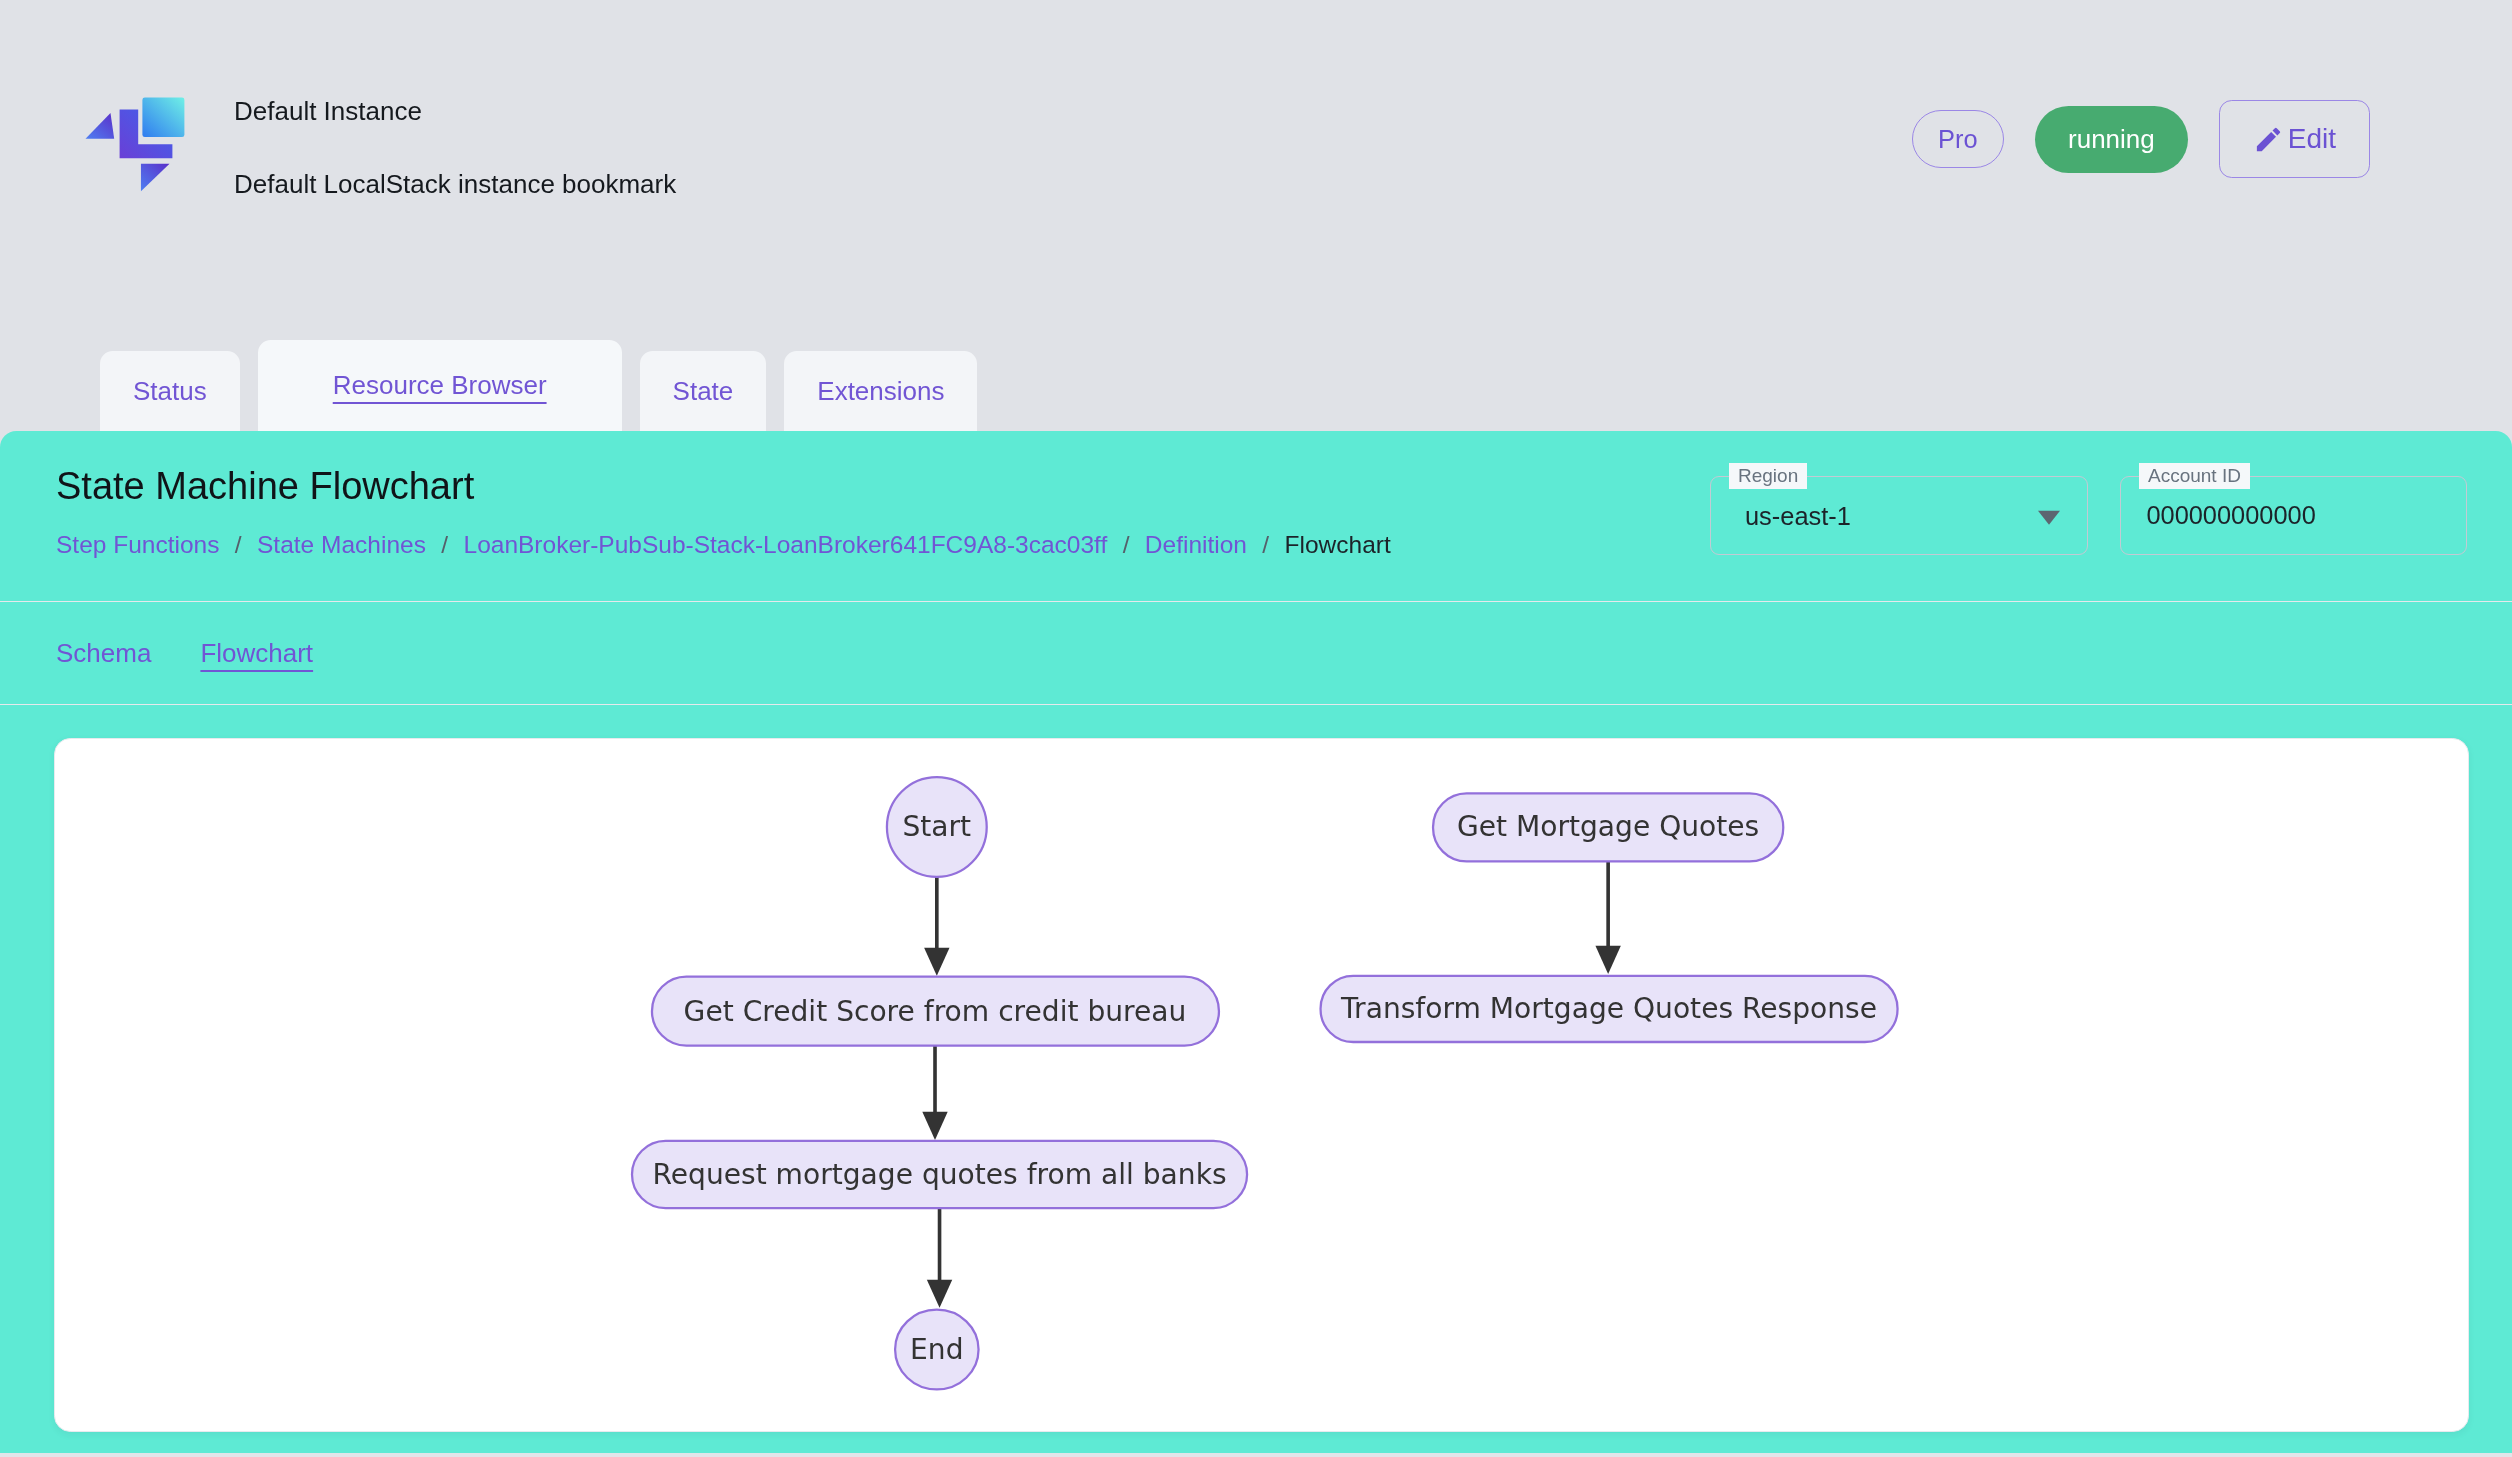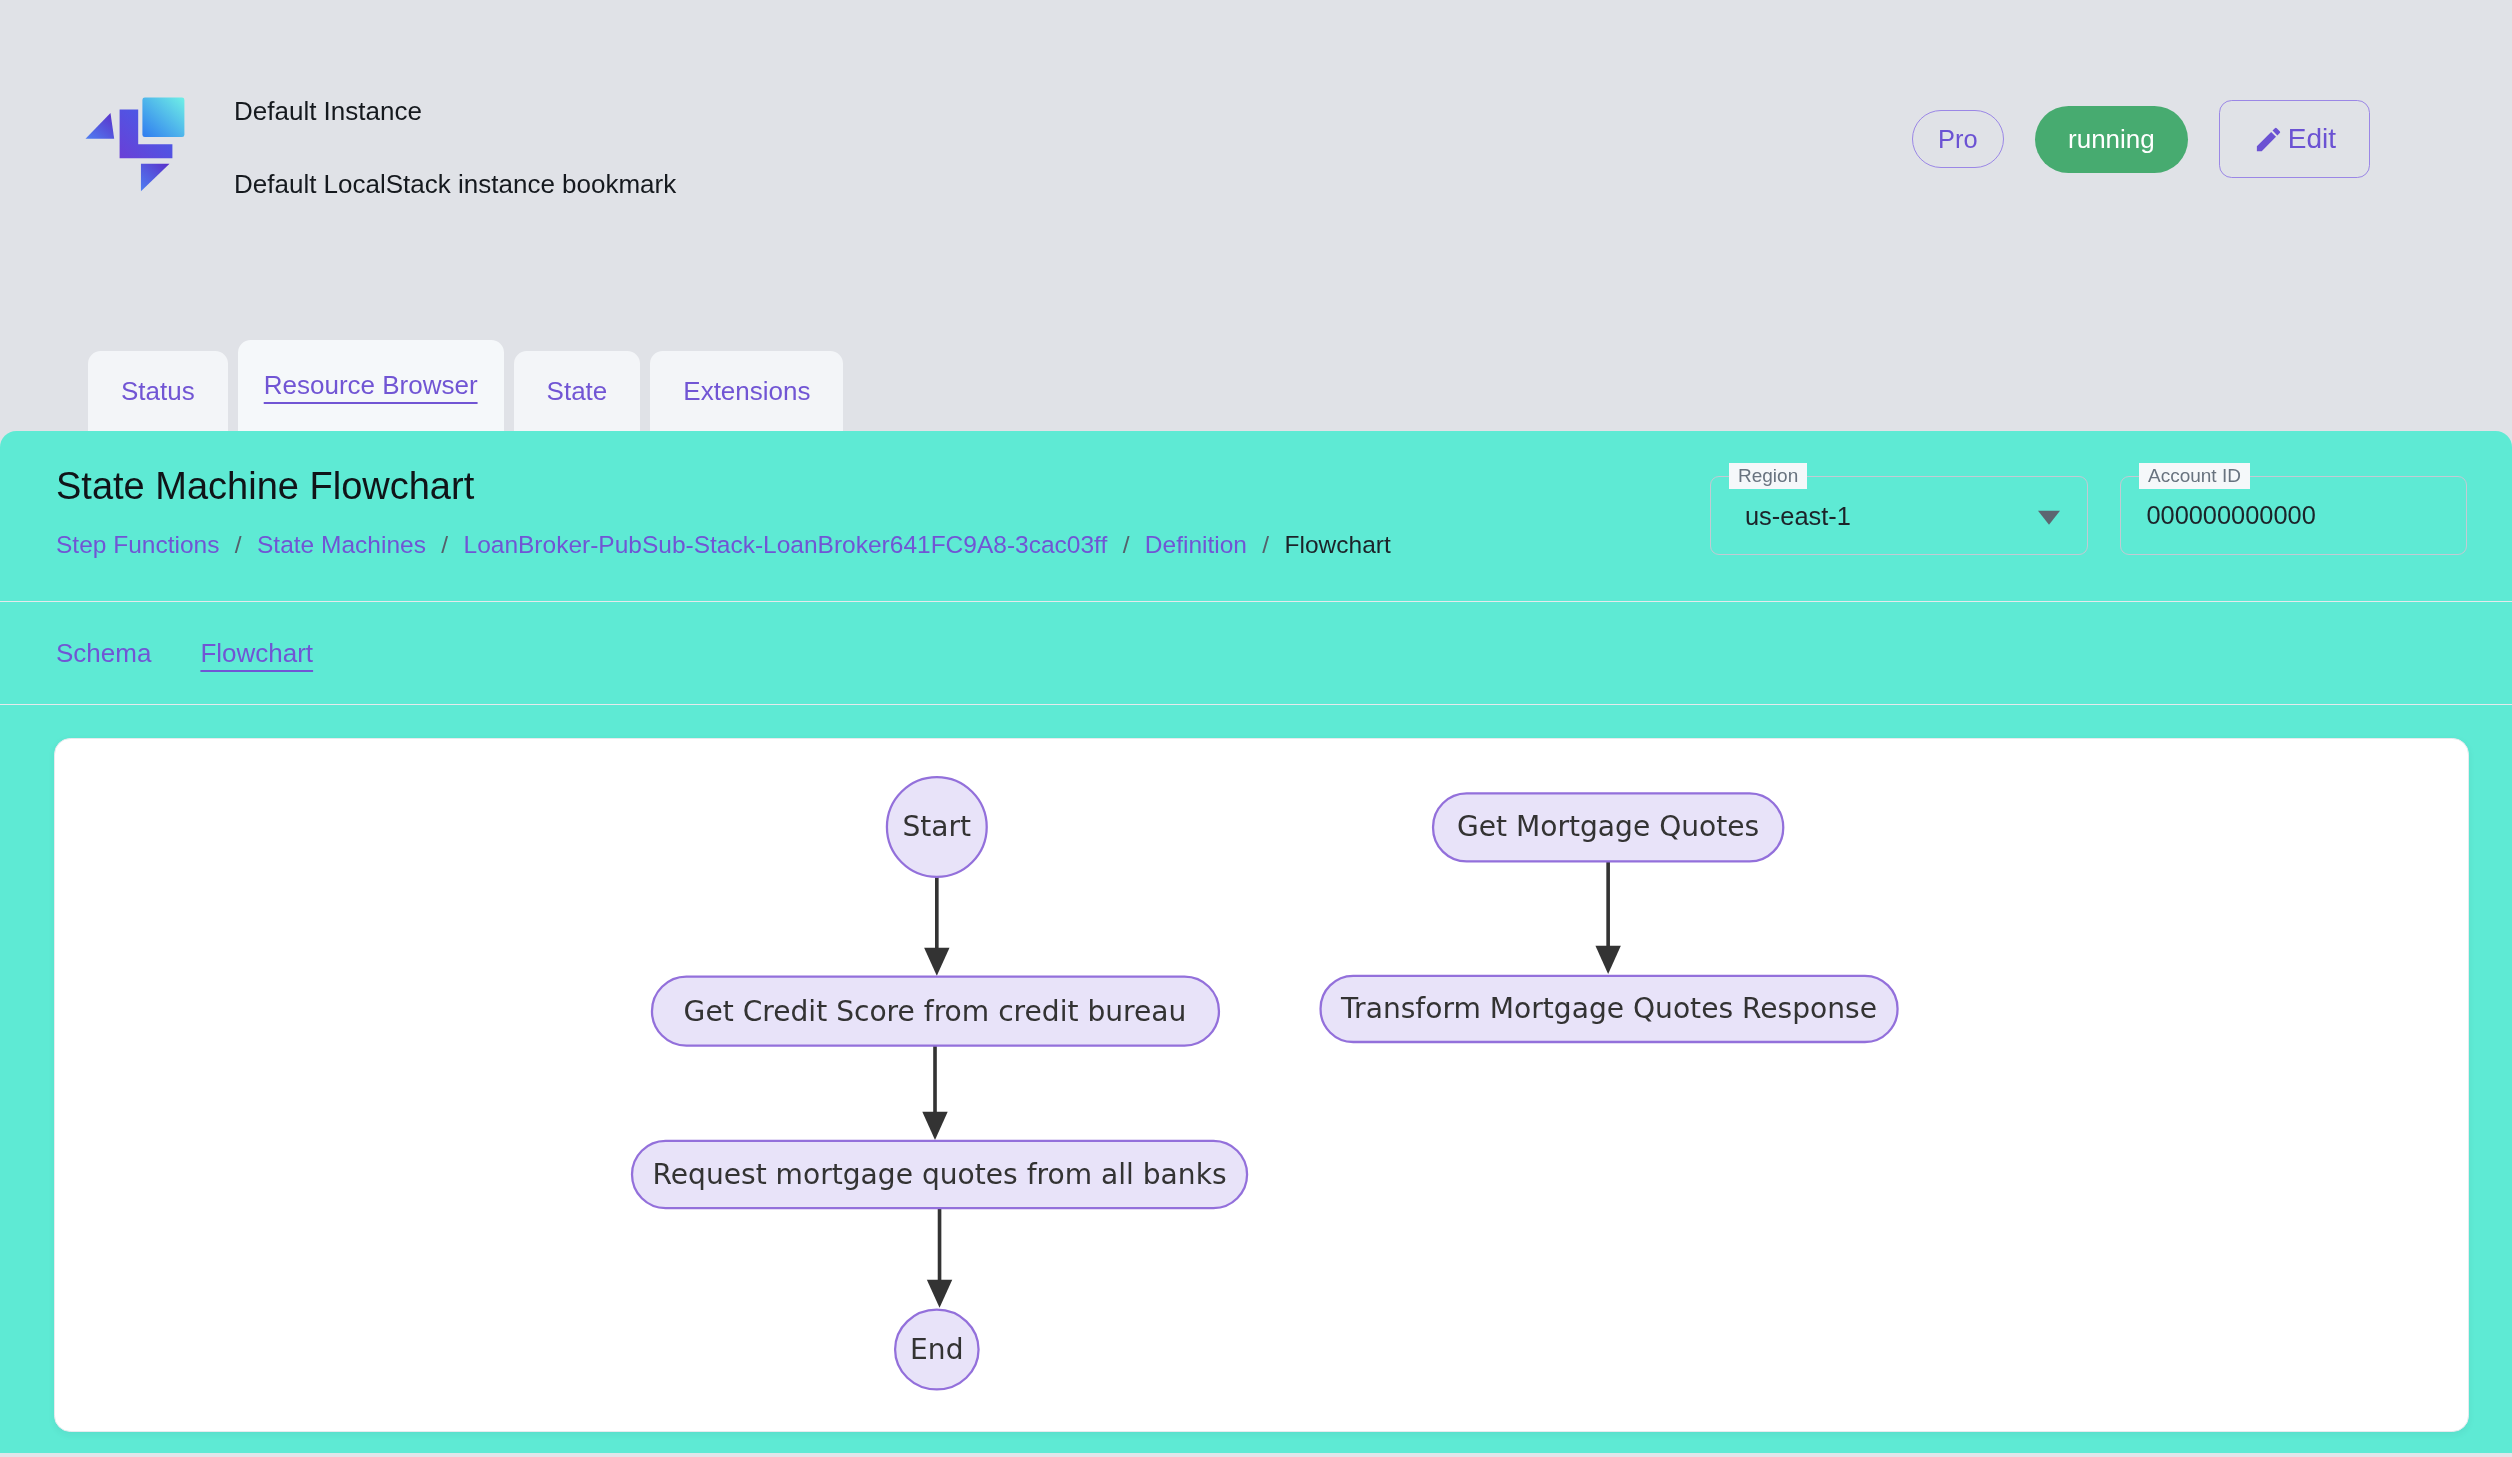--- a/index.html
+++ b/index.html
@@ -49,31 +49,31 @@
     display: inline-flex; align-items: center; gap: 4px;
     height: 78px; padding: 0 33px;
     border: 1.8px solid #9b87e6; border-radius: 12.7px;
     background: transparent; color: #6b52d3; font-size: 28px;
     font-family: "Liberation Sans", sans-serif; cursor: pointer;
   }
   .edit-btn svg { width: 31px; height: 31px; fill: #6b52d3; }
 
   
   .tabs {
-    position: absolute; left: 88px; bottom: 0;
-    display: flex; align-items: flex-end; gap: 10px;
+    position: absolute; left: 100px; bottom: 0;
+    display: flex; align-items: flex-end; gap: 18px;
   }
   .tab {
     display: flex; align-items: center; justify-content: center;
     height: 80px; padding: 0 33px;
     background: #f3f5f8; border-radius: 12.7px 12.7px 0 0;
     font-size: 26px; color: #7155d4; cursor: pointer; white-space: nowrap;
   }
   .tab.active {
-    height: 91px; padding: 0 26px; background: #f5f8fa;
+    height: 91px; padding: 0 75px; background: #f5f8fa;
     text-decoration: underline; text-underline-offset: 8.2px; text-decoration-thickness: 1.8px;
   }
 
   
   .panel {
     position: relative; height: 1026px;
     background: #5eead4; border-radius: 16.3px 16.3px 0 0;
   }
   .panel-header { position: relative; height: 171px; border-bottom: 1.8px solid #e6e9ec; }
   .page-title { position: absolute; left: 56px; top: 34px; font-size: 38px; font-weight: 500; color: #101418; }

